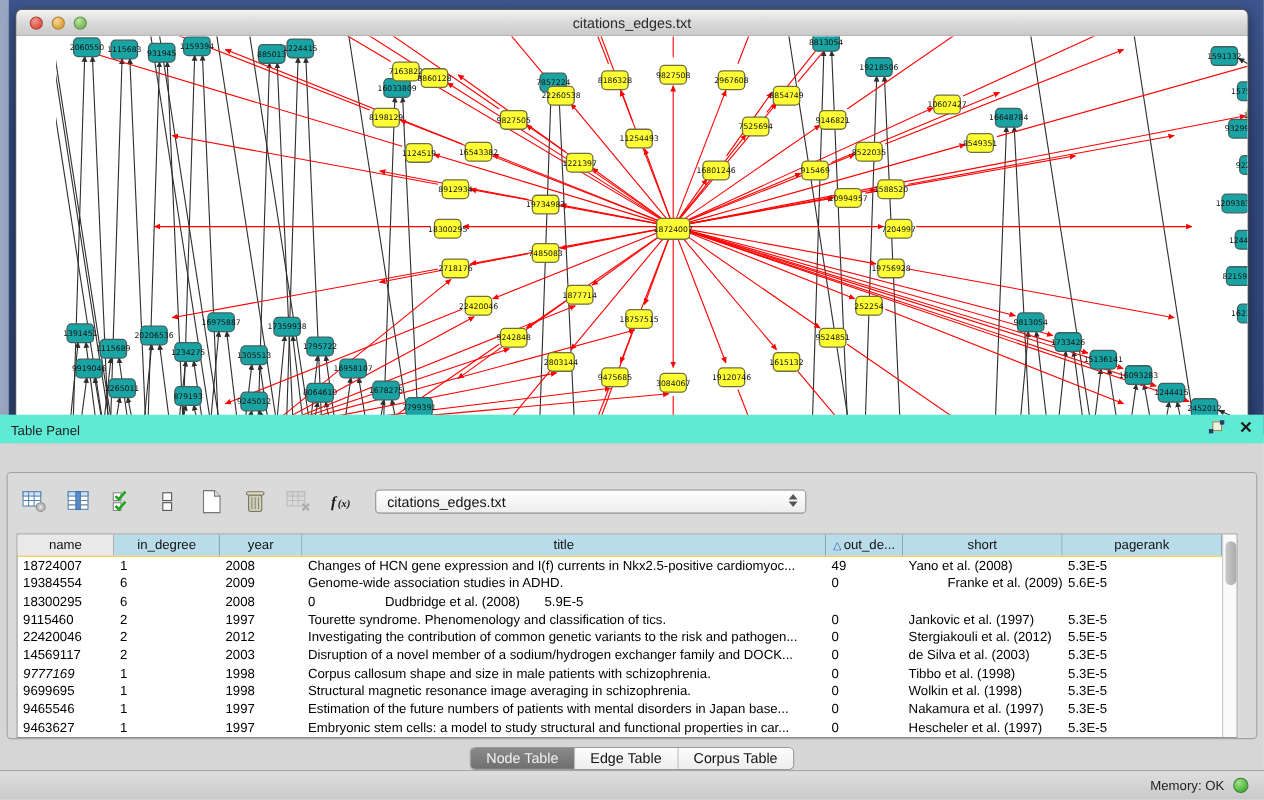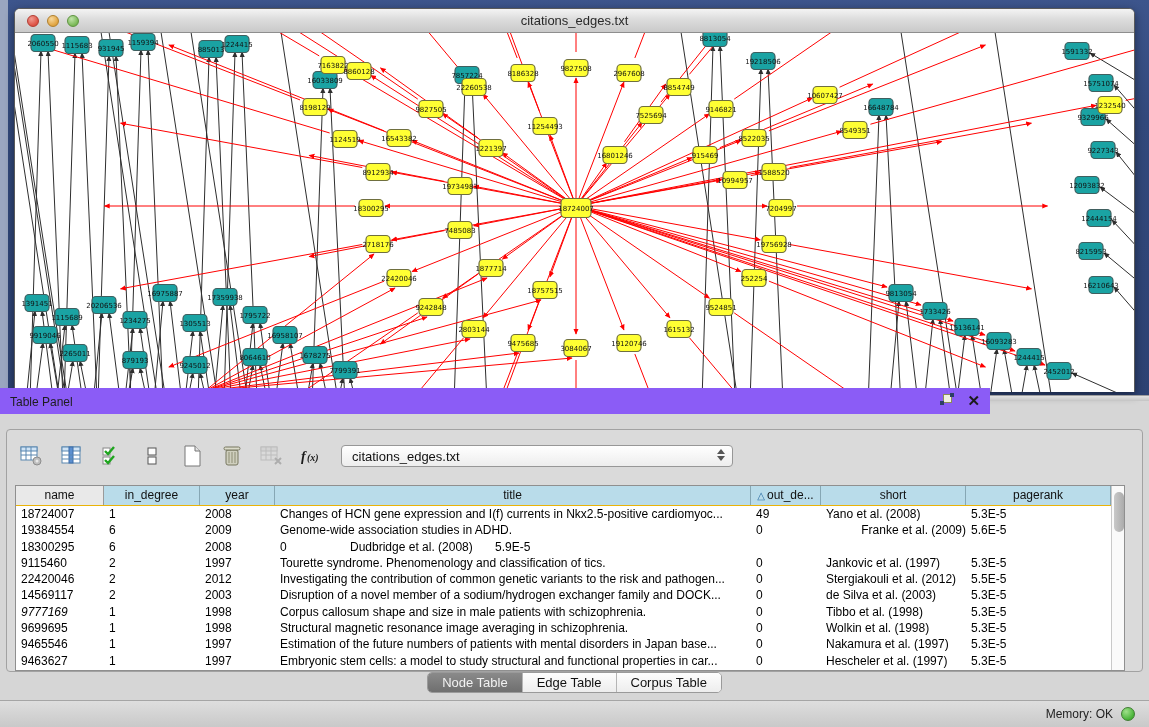--- a/index.html
+++ b/index.html
@@ -16,32 +16,32 @@
     box-shadow:0 3px 10px rgba(0,0,0,.45); background:#fff; }
   .titlebar { height:24px; border-radius:5px 5px 0 0;
     background:linear-gradient(180deg,#f4f4f4 0%,#dcdcdc 45%,#c9c9c9 100%);
     border-bottom:1px solid #8e8e8e; position:relative; }
   .traffic { position:absolute; left:12px; top:6px; display:flex; gap:8px; }
   .light { width:12px; height:12px; border-radius:50%; }
   .light.red   { background:radial-gradient(circle at 35% 30%,#f09a90,#dd5144 70%); border:1px solid #b33c32;}
   .light.yellow{ background:radial-gradient(circle at 35% 30%,#f7d79a,#e0a33e 70%); border:1px solid #b07f2c;}
   .light.green { background:radial-gradient(circle at 35% 30%,#bfe3a8,#79b856 70%); border:1px solid #5e9340;}
   .win-title { text-align:center; font-size:13px; line-height:24px; color:#2a2a2a; }
-  .graph-canvas { position:relative; width:1119px; height:359px; background:#fff; overflow:hidden; }
+  .graph-canvas { position:relative; width:1119px; height:359px; background:#fff; overflow:hidden;padding-left:36px; }
   .graph-canvas svg { display:block; }
 
   
   .divider { position:absolute; left:0; top:395px; width:1149px; height:6px;
     background:linear-gradient(180deg,#e2e2e2,#c4c4c4); border-top:1px solid #9d9d9d; }
   .grip { position:absolute; left:571px; top:1px; width:5px; height:4px; border-radius:50%;
     background:#909090; }
 
   
-  .panel-titlebar { position:absolute; left:0; top:388px; width:990px; height:26px;
-    background:#8b5cf6; }
+  .panel-titlebar { position:absolute; left:0; top:377px; width:1149px; height:26px;
+    background:#5eead4; }
   .panel-title { font-size:12px; color:#1d1d1d; padding:7px 0 0 10px; }
   .panel-title-icons { position:absolute; right:10px; top:5px; display:flex; gap:12px; align-items:center; }
   .float-icon { width:15px; height:15px; position:relative; display:inline-block; }
   .float-icon .sq1 { position:absolute; left:3px; top:1px; width:9px; height:9px; border:1px solid #8a8a55; background:#efefe2;}
   .float-icon .sq2 { position:absolute; left:0; top:8px; width:4px; height:4px; background:#2c3e66;}
   .float-icon .sq3 { position:absolute; left:10px; top:0px; width:4px; height:4px; background:#2c3e66;}
   .close-x { font-size:15px; font-weight:bold; color:#1a1a1a; line-height:15px; cursor:default; }
 
   .inner-panel { position:absolute; left:6px; top:429px; width:1137px; height:243px;
     background:#dadada; border:1px solid #a2a2a2; border-radius:4px; }
@@ -68,21 +68,21 @@
   .sort-tri { color:#2d6da3; font-size:10px; margin-right:2px; }
   .tbody { }
   .tr { display:flex; height:16.3px; }
   .td { font-size:12px; color:#000; line-height:16px; padding-left:5px;
     overflow:hidden; white-space:nowrap; }
   .vscroll { width:15px; background:#fafafa; border-left:1px solid #c9c9c9; position:relative; }
   .vthumb { position:absolute; left:2px; top:6px; width:10px; height:40px;
     background:linear-gradient(90deg,#c9c9c9,#ababab); border-radius:5px; }
 
   .tabs-row { position:absolute; left:0; top:672px; width:1149px; height:28px;
-    display:flex; justify-content:center; align-items:flex-start; }
+    display:flex; justify-content:center; align-items:flex-end; }
   .seg { display:flex; border:1px solid #9a9a9a; border-radius:5px; overflow:hidden;
     background:#f6f6f6; height:21px; }
   .seg-btn { font-size:13px; padding:0 14px; line-height:20px; color:#111;
     border-right:1px solid #b5b5b5; background:linear-gradient(180deg,#fdfdfd,#ededed); }
   .seg-btn:last-child { border-right:none; }
   .seg-btn.active { background:linear-gradient(180deg,#8a8a8a,#6f6f6f); color:#f2f2f2; }
 
   .status-bar { position:absolute; left:0; top:700px; width:1149px; height:27px;
     background:linear-gradient(180deg,#dedede,#c9c9c9); border-top:1px solid #a5a5a5;
     display:flex; justify-content:flex-end; align-items:center; padding-right:14px; gap:8px; }

